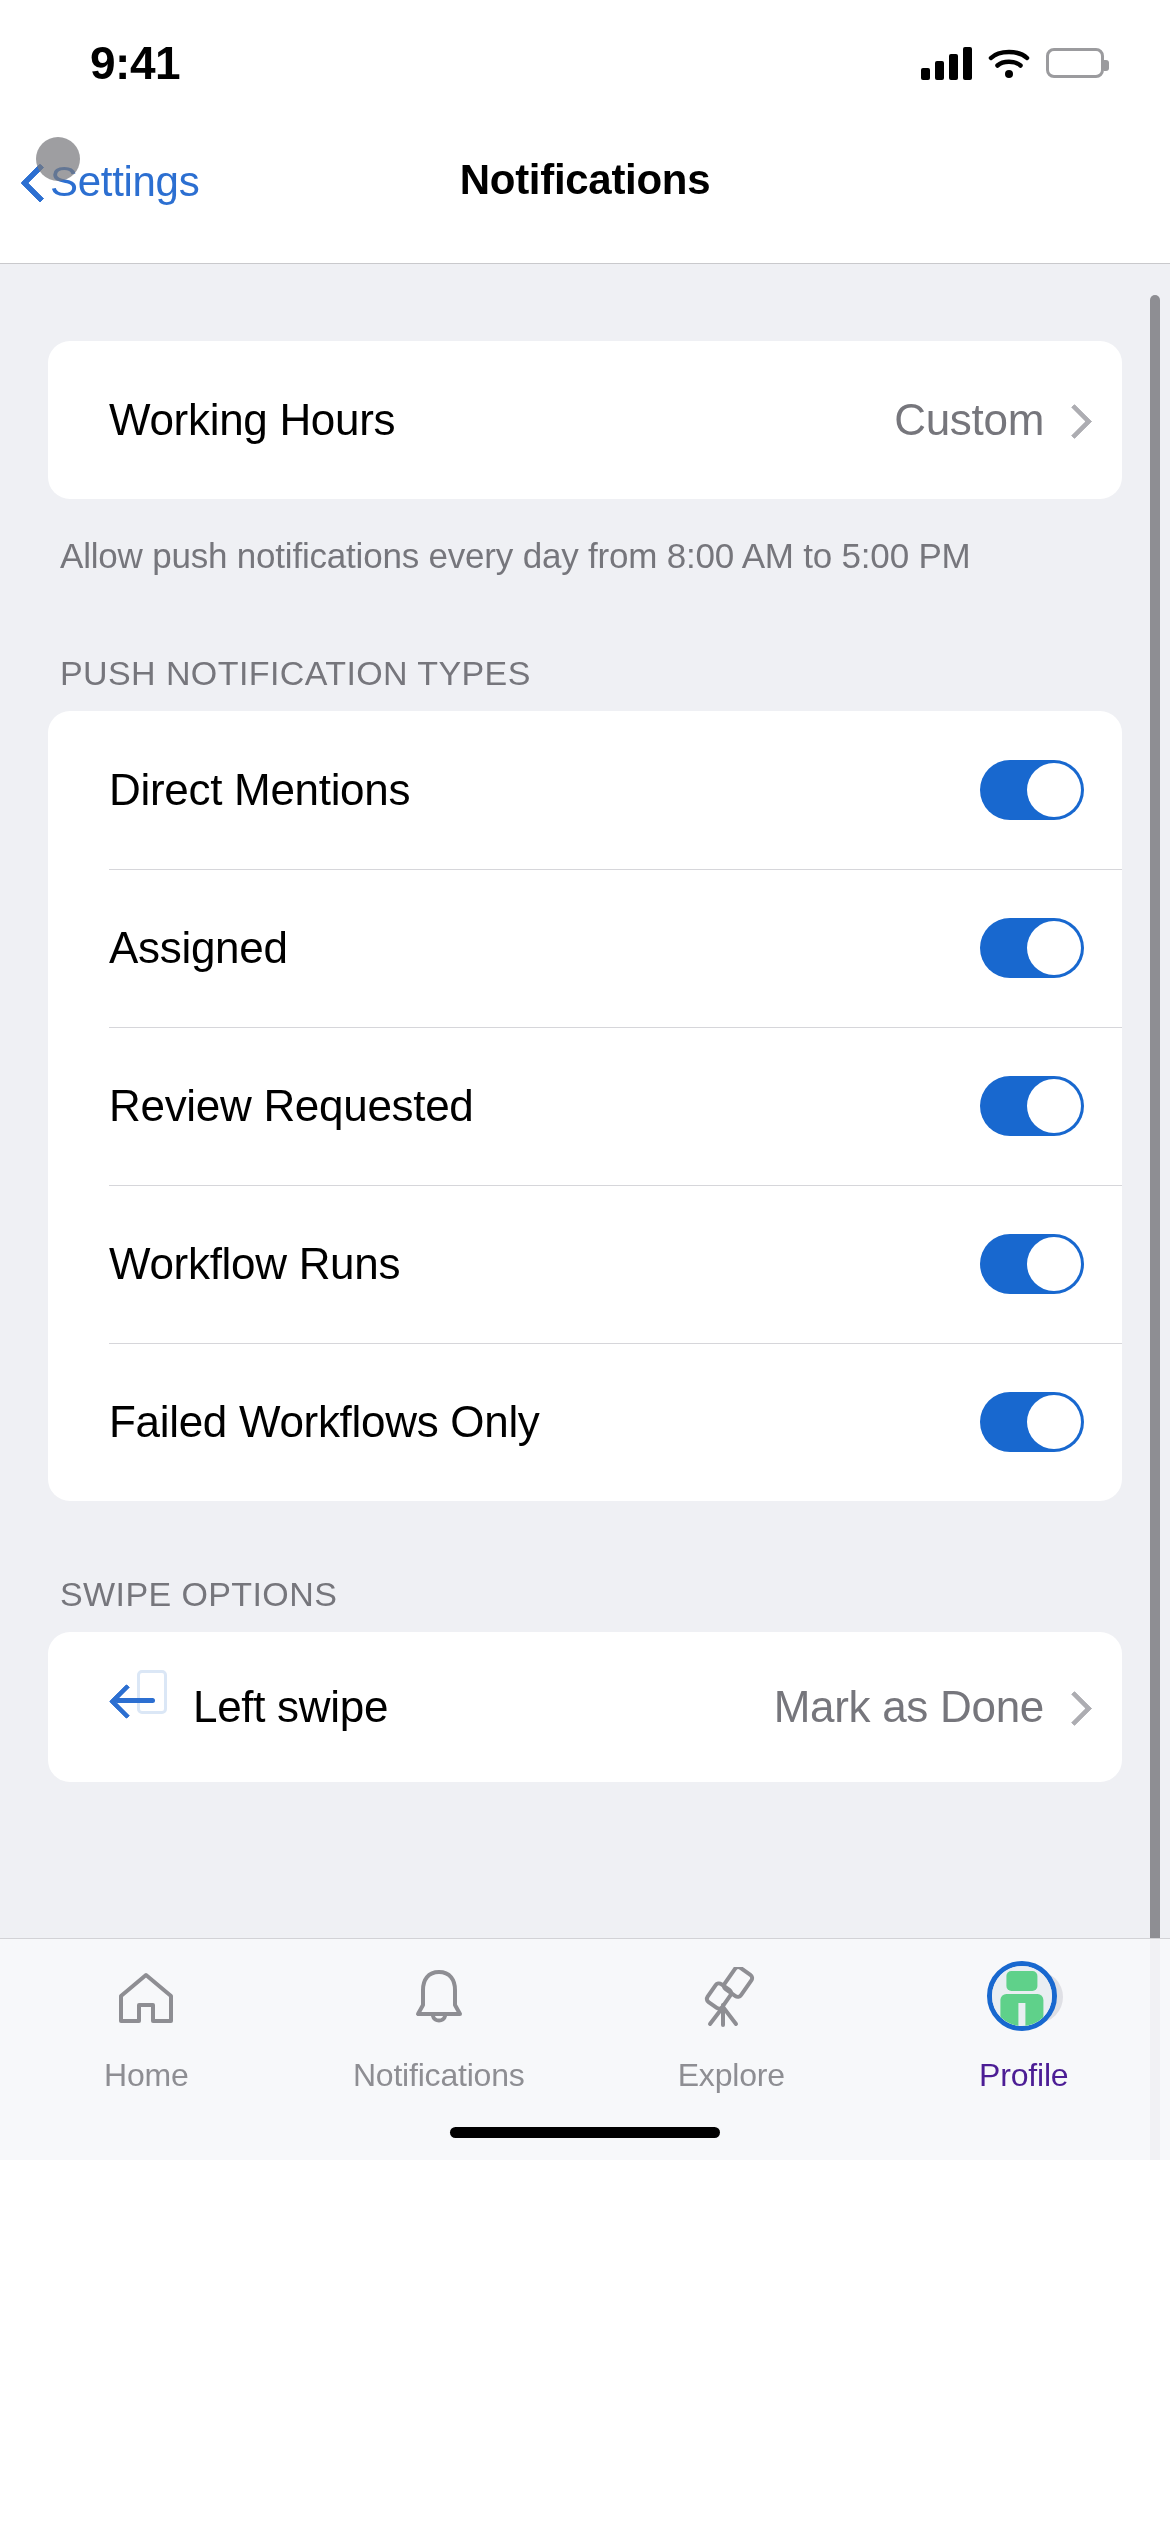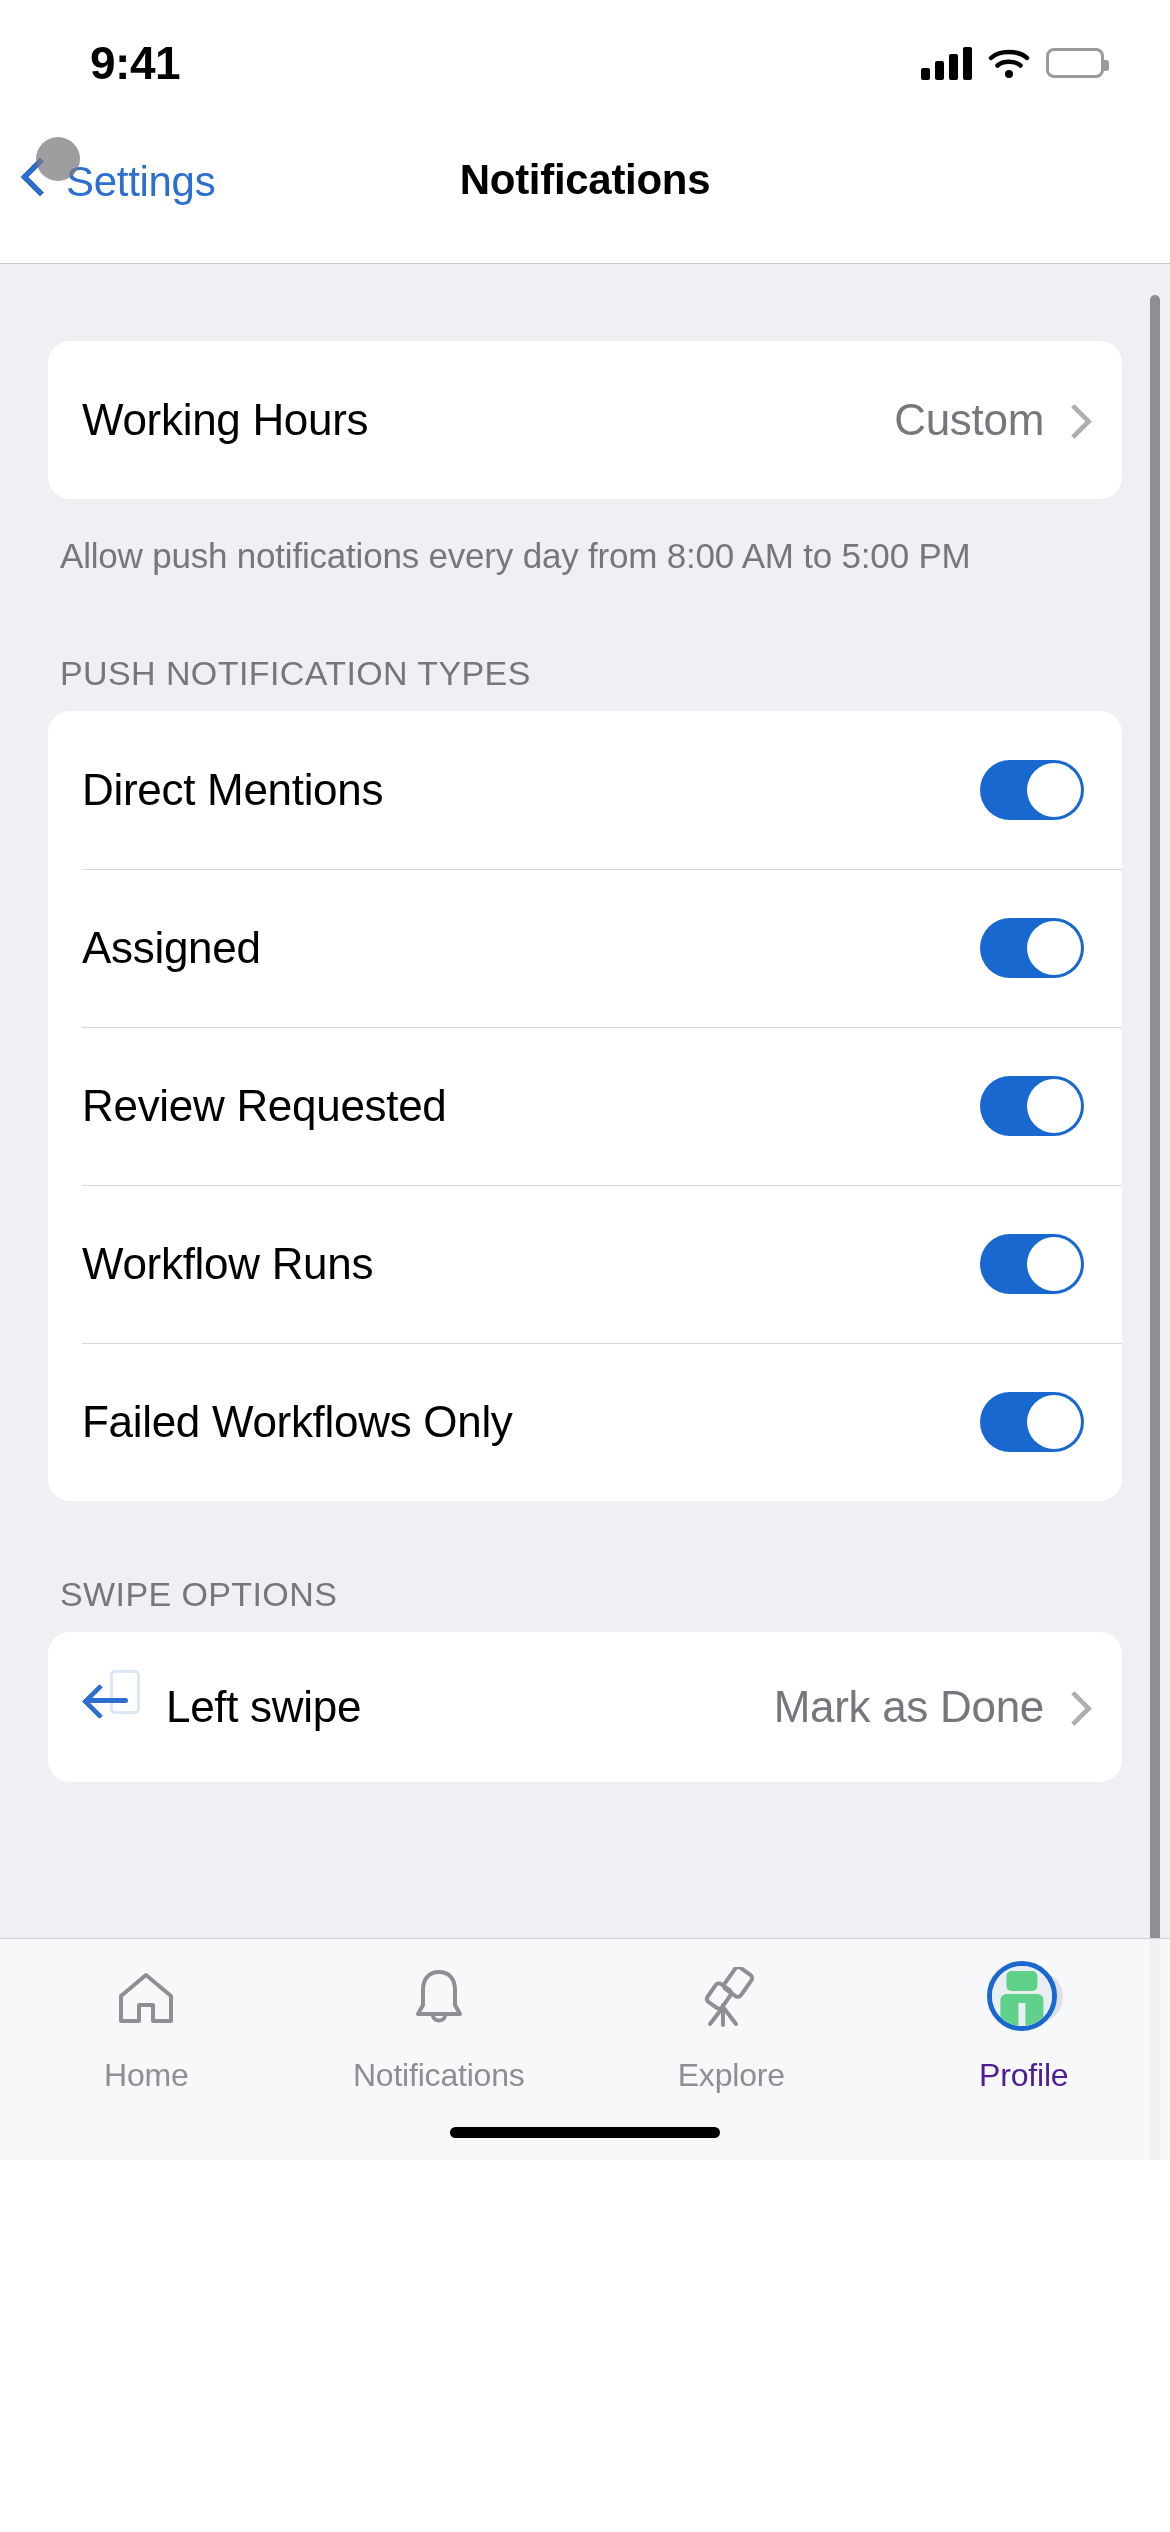--- a/index.html
+++ b/index.html
@@ -48,21 +48,21 @@
 
   
   .navbar {
     position: absolute; top: 100px; left: 0;
     width: 1170px; height: 164px;
     background: #ffffff;
     border-bottom: 1px solid #c9c9cc;
   }
   .nav-back {
     position: absolute; left: 22px; top: 58px;
-    display: flex; align-items: flex-start; gap: 24px;
+    display: flex; align-items: center; gap: 8px;
     color: #2c6fd1; cursor: pointer;
   }
   .chev-left {
     width: 20px; height: 36px; position: relative;
   }
   .chev-left::before {
     content: ""; position: absolute; left: 4px; top: 5px;
     width: 22px; height: 22px;
     border-left: 6px solid #2c6fd1; border-bottom: 6px solid #2c6fd1;
     transform: rotate(45deg);
@@ -85,21 +85,21 @@
 
   
   .content {
     position: absolute; top: 265px; left: 0;
     width: 1170px; height: 2267px;
     background: #eff0f4;
     overflow: hidden;
   }
   .card {
     margin: 0 48px; background: #ffffff;
-    border-radius: 22px; overflow: hidden;
+    border-radius: 22px; overflow: hidden; padding-left: 27px;
   }
   .spacer-top { height: 76px; }
   .row {
     display: flex; align-items: center;
     height: 158px; padding: 0 38px 0 34px;
     position: relative;
   }
   .row + .row::before {
     content: ""; position: absolute; top: 0; left: 34px; right: 0;
     height: 1px; background: #d6d6da;

